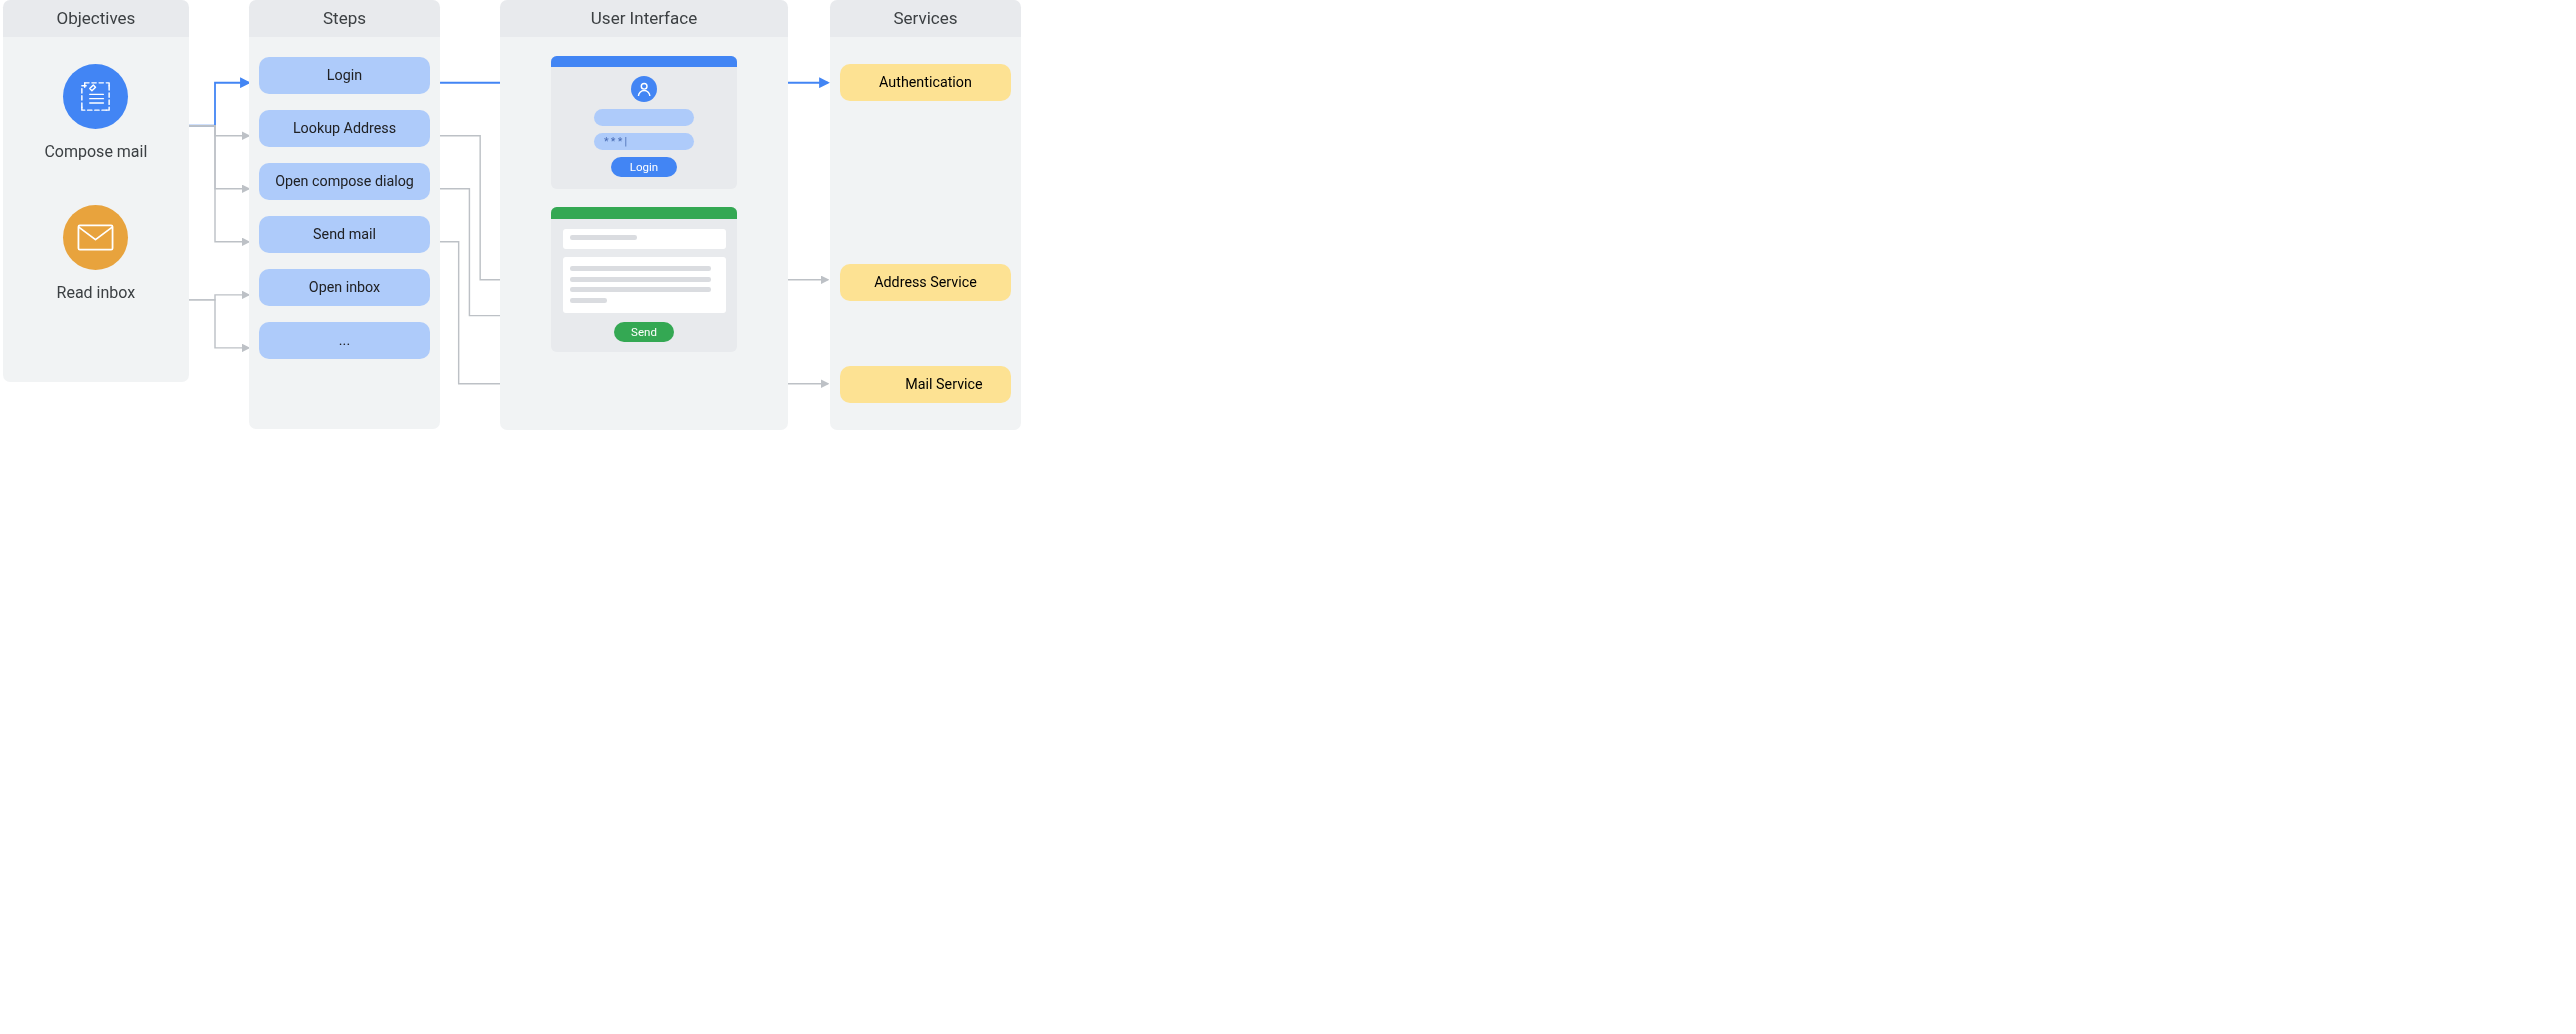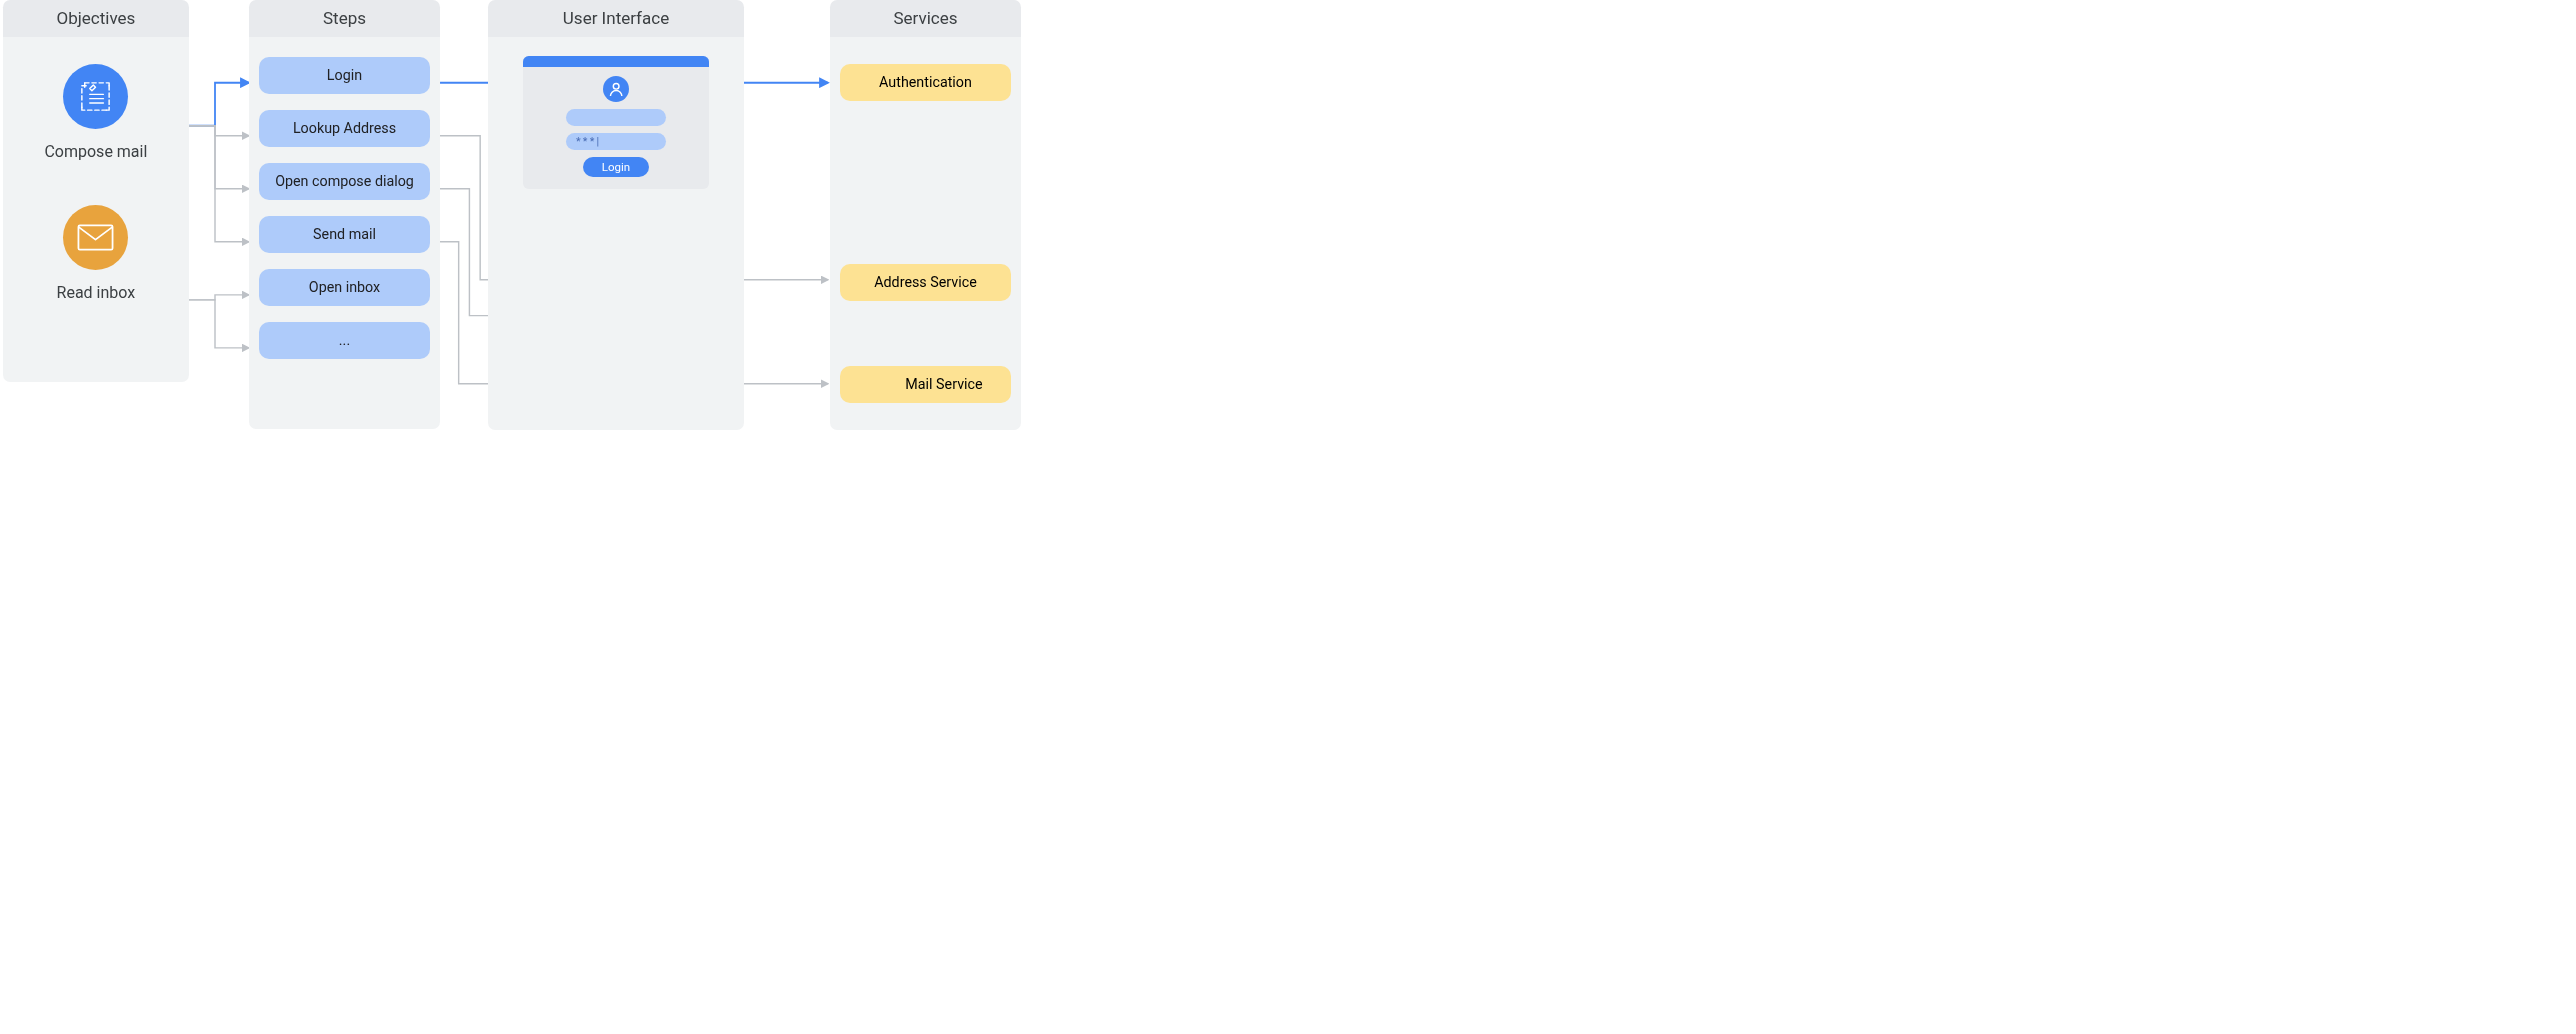--- a/index.html
+++ b/index.html
@@ -246,41 +246,56 @@
     <div class="col-body" style="padding:20px 10px;">
       <div class="step-pill">Login</div>
       <div class="step-pill">Lookup Address</div>
       <div class="step-pill">Open compose dialog</div>
       <div class="step-pill">Send mail</div>
       <div class="step-pill">Open inbox</div>
       <div class="step-pill">...</div>
     </div>
   </div>
 
-  <div class="column" style="left:488px; width:256px; height:430px;">
+  <div class="column" style="left:500px; width:288px; height:430px;">
     <div class="col-header">User Interface</div>
     <div class="col-body" style="padding:18.6px 30px;">
 
       <div class="ui-card login">
         <div class="ui-bar blue"></div>
         <div class="ui-login-body">
           <div class="avatar">
             <svg width="14.3" height="14.3" viewBox="0 0 20 20">
               <circle cx="10" cy="6" r="4" stroke="#fff" stroke-width="2" fill="none"></circle>
               <path d="M2 20 A8 8 0 0 1 18 20" stroke="#fff" stroke-width="2" fill="none"></path>
             </svg>
           </div>
           <div class="field-pill"></div>
           <div class="field-pill">
               <span>***|</span>
             </div>
           <div class="login-btn">Login</div>
         </div>
       </div>
 
+      <div class="ui-card">
+        <div class="ui-bar green"></div>
+        <div class="compose-body">
+          <div class="compose-to">
+            <div class="gray-line" style="width:45%;"></div>
+          </div>
+          <div class="compose-msg">
+            <div class="gray-line" style="width:95%;"></div>
+            <div class="gray-line" style="width:95%;"></div>
+            <div class="gray-line" style="width:95%;"></div>
+            <div class="gray-line" style="width:25%; margin-bottom:0;"></div>
+          </div>
+          <div class="send-btn">Send</div>
+        </div>
+      </div>
 
     </div>
   </div>
 
   <div class="column" style="left:830px; width:191px; height:430px;border-radius:14px;">
     <div class="col-header">Services</div>
     <div class="col-body" style="padding:20px 10px; justify-content:flex-start;">
       <div class="svc-pill" style="margin-top:7.2px;">Authentication</div>
       <div style="flex:1"></div>
       <div class="svc-pill" style="margin-bottom:65px;">Address Service</div>

